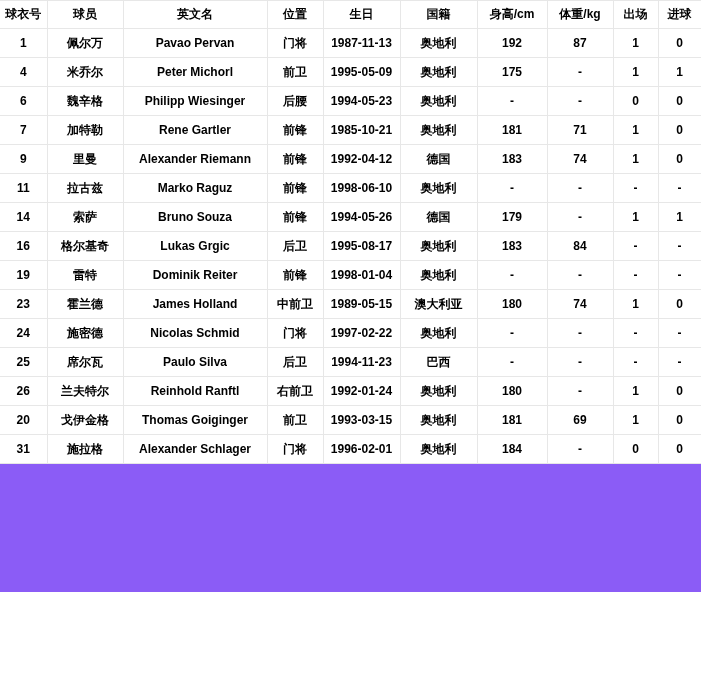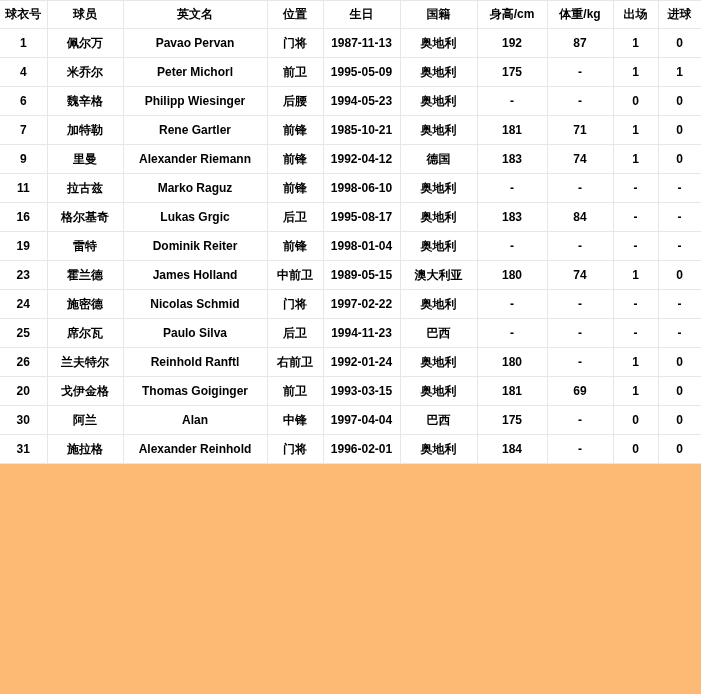--- a/index.html
+++ b/index.html
@@ -5,22 +5,22 @@
   html, body {
     margin: 0;
     padding: 0;
     background: #ffffff;
     width: 701px;
     height: 694px;
     overflow: hidden;
   }
   .page {
     width: 701px;
-    height: 694px;
-    background: #fdba74;
+    height: 592px;
+    background: #8b5cf6;
   }
   table.squad {
     border-collapse: collapse;
     table-layout: fixed;
     width: 701px;
     font-family: "Liberation Sans", "DejaVu Sans", sans-serif;
   }
   table.squad th,
   table.squad td {
     border: 1px solid #e7e7e7;
@@ -143,20 +143,32 @@
           <td>Marko Raguz</td>
           <td>前锋</td>
           <td>1998-06-10</td>
           <td>奥地利</td>
           <td>-</td>
           <td>-</td>
           <td>-</td>
           <td>-</td>
         </tr>
         <tr>
+          <td>14</td>
+          <td>索萨</td>
+          <td>Bruno Souza</td>
+          <td>前锋</td>
+          <td>1994-05-26</td>
+          <td>德国</td>
+          <td>179</td>
+          <td>-</td>
+          <td>1</td>
+          <td>1</td>
+        </tr>
+        <tr>
           <td>16</td>
           <td>格尔基奇</td>
           <td>Lukas Grgic</td>
           <td>后卫</td>
           <td>1995-08-17</td>
           <td>奥地利</td>
           <td>183</td>
           <td>84</td>
           <td>-</td>
           <td>-</td>
@@ -227,35 +239,23 @@
           <td>Thomas Goiginger</td>
           <td>前卫</td>
           <td>1993-03-15</td>
           <td>奥地利</td>
           <td>181</td>
           <td>69</td>
           <td>1</td>
           <td>0</td>
         </tr>
         <tr>
-          <td>30</td>
-          <td>阿兰</td>
-          <td>Alan</td>
-          <td>中锋</td>
-          <td>1997-04-04</td>
-          <td>巴西</td>
-          <td>175</td>
-          <td>-</td>
-          <td>0</td>
-          <td>0</td>
-        </tr>
-        <tr>
           <td>31</td>
           <td>施拉格</td>
-          <td>Alexander Reinhold</td>
+          <td>Alexander Schlager</td>
           <td>门将</td>
           <td>1996-02-01</td>
           <td>奥地利</td>
           <td>184</td>
           <td>-</td>
           <td>0</td>
           <td>0</td>
         </tr>
       </tbody>
   </table>

